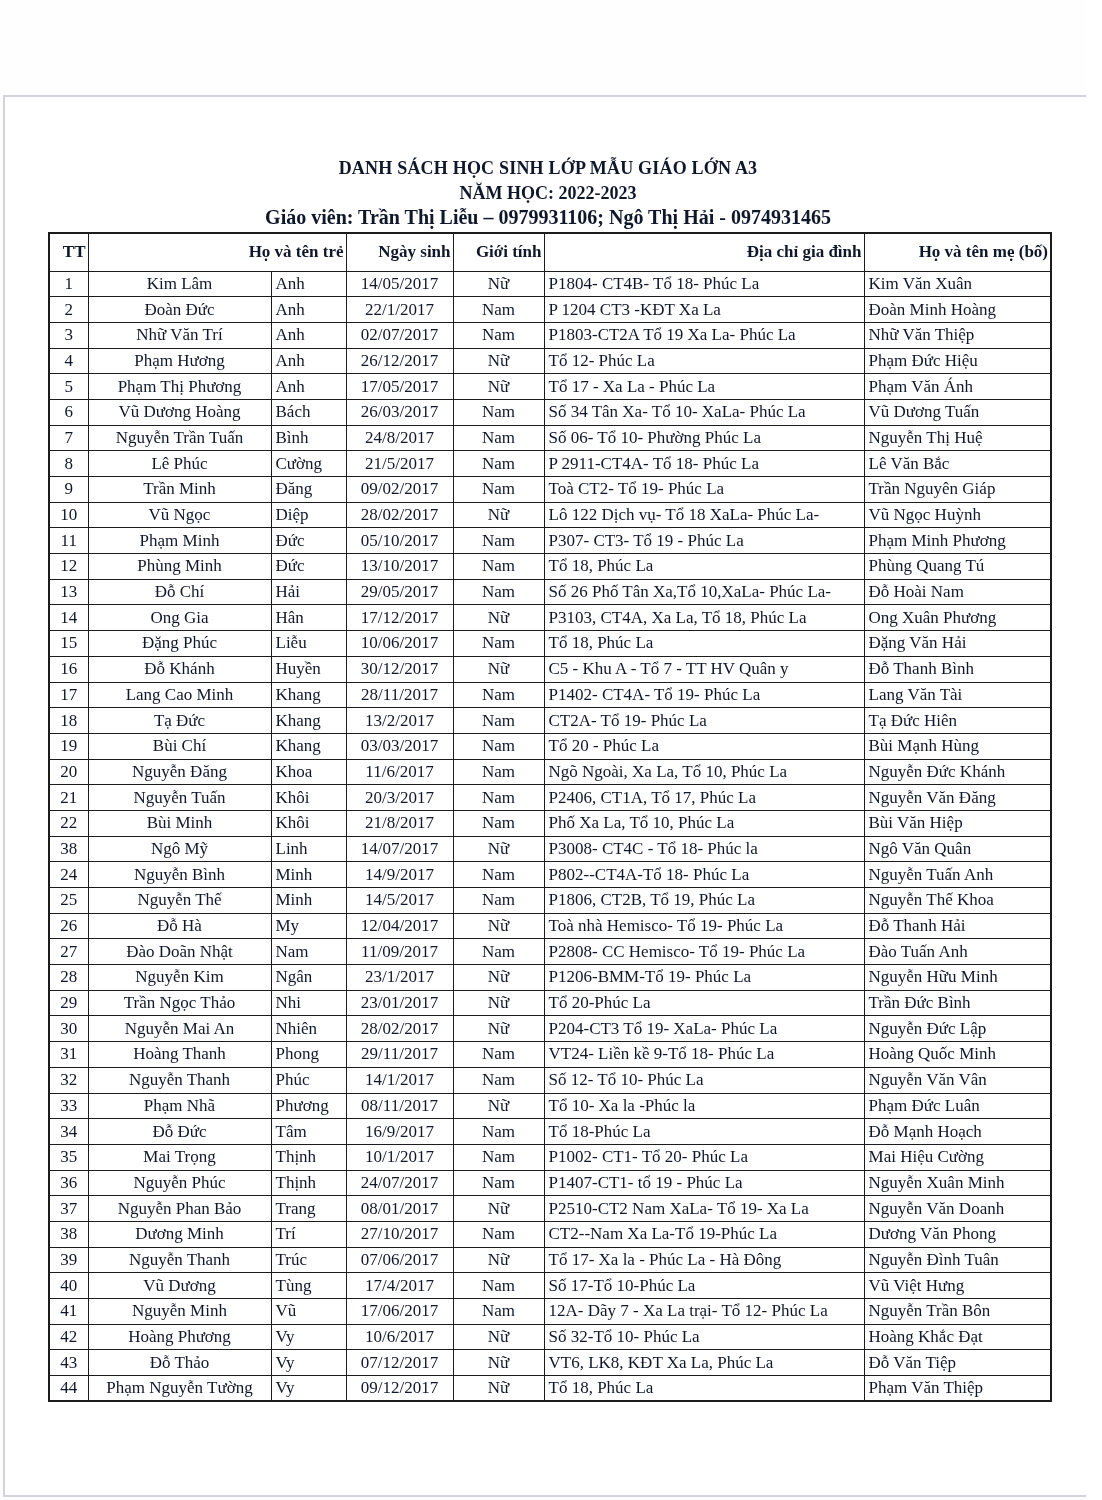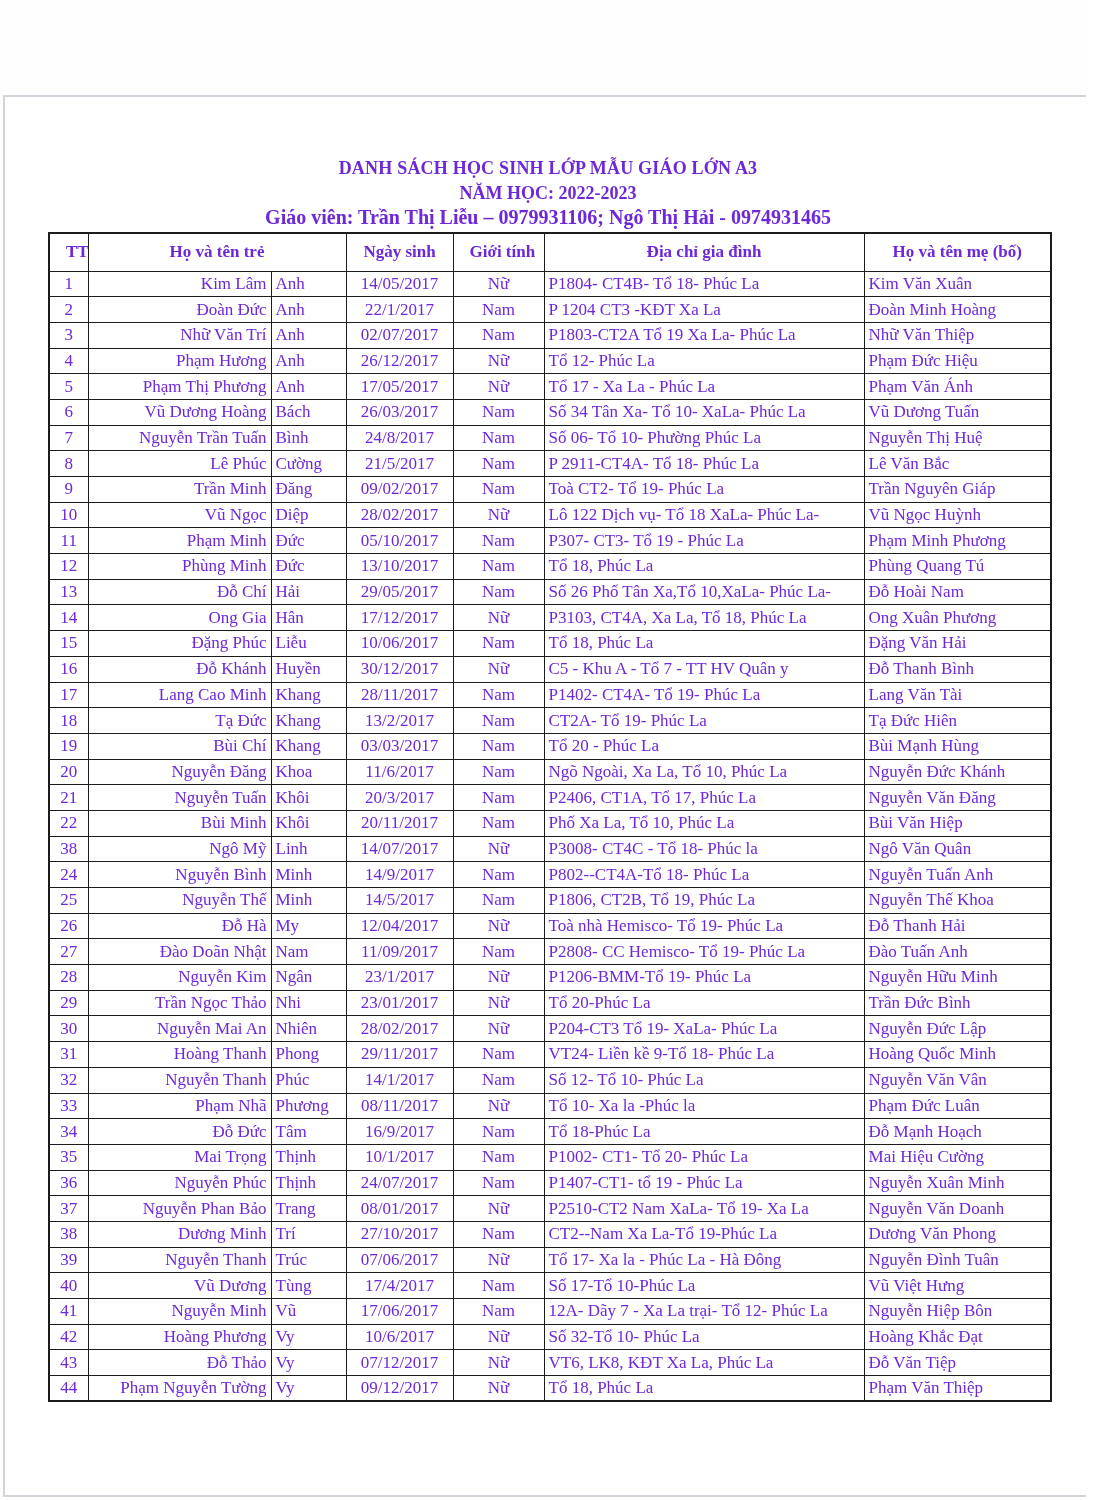--- a/index.html
+++ b/index.html
@@ -2,21 +2,21 @@
 <html><head>
 <meta charset="utf-8">
 <style>
   html,body{margin:0;padding:0;background:#ffffff;}
   .canvas{
     position:relative;
     width:1086px;height:1500px;
     background:#fefefe;
     overflow:hidden;
     font-family:"Liberation Serif","DejaVu Serif",serif;
-    color:#6d28d9;
+    color:#0f172a;
   }
   .page{
     position:absolute;
     left:3px;top:95px;
     width:1086px;height:1398px;
     background:#ffffff;
     border:2px solid #d2d3db;
     box-sizing:content-box;
   }
   .titles{
@@ -39,23 +39,23 @@
   }
   table.roster th, table.roster td{
     border:1px solid #1c1c1c;
     padding:0 4px;
     overflow:hidden;
     white-space:nowrap;
     vertical-align:middle;
   }
   table.roster thead tr{height:38px;}
   table.roster tbody tr{height:25.7px;}
-  table.roster th{font-weight:bold;text-align:center;padding:0 16px;}
+  table.roster th{font-weight:bold;text-align:right;padding:0 2px;}
   td.col-tt{text-align:center;}
-  td.col-name1{text-align:right;padding-left:11px;}
+  td.col-name1{text-align:center;padding-left:11px;}
   td.col-name2{text-align:left;padding-left:8px;}
   td.col-dob{text-align:center;}
   td.col-gender{text-align:center;}
   td.col-address{text-align:left;padding-left:10px;font-family:Liberation Serif, serif;}
   td.col-parent{text-align:left;padding-left:11px;}
   col.c-tt{width:39px;}
   col.c-name1{width:183px;}
   col.c-name2{width:75px;}
   col.c-dob{width:107px;}
   col.c-gender{width:91px;}
@@ -280,21 +280,21 @@
             <td class="col-name2">Khôi</td>
             <td class="col-dob">20/3/2017</td>
             <td class="col-gender">Nam</td>
             <td class="col-address">P2406, CT1A, Tổ 17, Phúc La</td>
             <td class="col-parent">Nguyễn Văn Đăng</td>
           </tr>
           <tr>
             <td class="col-tt">22</td>
             <td class="col-name1">Bùi Minh</td>
             <td class="col-name2">Khôi</td>
-            <td class="col-dob">20/11/2017</td>
+            <td class="col-dob">21/8/2017</td>
             <td class="col-gender">Nam</td>
             <td class="col-address">Phố Xa La, Tổ 10, Phúc La</td>
             <td class="col-parent">Bùi Văn Hiệp</td>
           </tr>
           <tr>
             <td class="col-tt">38</td>
             <td class="col-name1">Ngô Mỹ</td>
             <td class="col-name2">Linh</td>
             <td class="col-dob">14/07/2017</td>
             <td class="col-gender">Nữ</td>
@@ -454,21 +454,21 @@
             <td class="col-address">Số 17-Tổ 10-Phúc La</td>
             <td class="col-parent">Vũ Việt Hưng</td>
           </tr>
           <tr>
             <td class="col-tt">41</td>
             <td class="col-name1">Nguyễn Minh</td>
             <td class="col-name2">Vũ</td>
             <td class="col-dob">17/06/2017</td>
             <td class="col-gender">Nam</td>
             <td class="col-address">12A- Dãy 7 - Xa La trại- Tổ 12- Phúc La</td>
-            <td class="col-parent">Nguyễn Hiệp Bôn</td>
+            <td class="col-parent">Nguyễn Trần Bôn</td>
           </tr>
           <tr>
             <td class="col-tt">42</td>
             <td class="col-name1">Hoàng Phương</td>
             <td class="col-name2">Vy</td>
             <td class="col-dob">10/6/2017</td>
             <td class="col-gender">Nữ</td>
             <td class="col-address">Số 32-Tổ 10- Phúc La</td>
             <td class="col-parent">Hoàng Khắc Đạt</td>
           </tr>

